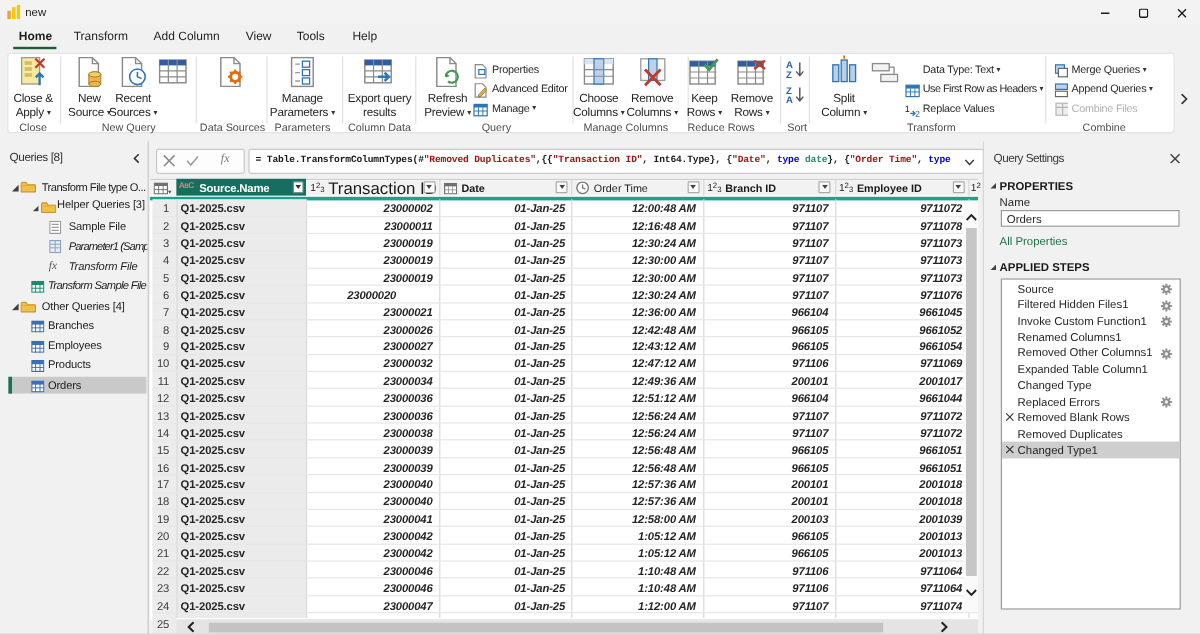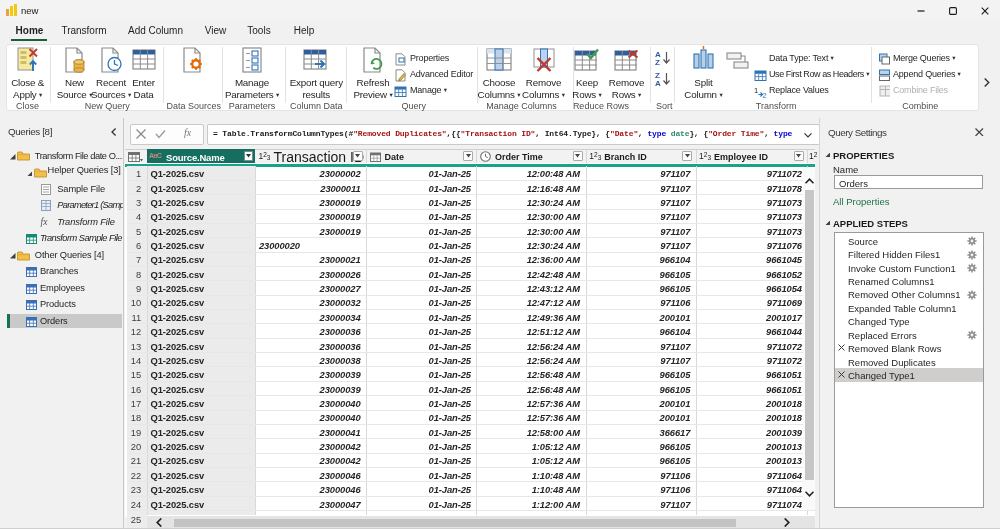--- a/index.html
+++ b/index.html
@@ -91,21 +91,20 @@
     </svg>
 <div class="rlab" style="left:56px;top:77px;width:110px">Recent<br>Sources <span class="dd">▾</span></div>
 <svg class="a" style="left:131.5px;top:47px" width="24" height="27" viewBox="0 0 24 27">
       <rect x="1" y="3" width="22" height="19" fill="#fff" stroke="#8a8a8a" stroke-width="1.2"></rect>
       <rect x="1" y="3" width="22" height="4.5" fill="#2e5e9e"></rect>
       <line x1="1" y1="12" x2="23" y2="12" stroke="#8a8a8a" stroke-width="1"></line>
       <line x1="1" y1="17" x2="23" y2="17" stroke="#8a8a8a" stroke-width="1"></line>
       <line x1="8.3" y1="3" x2="8.3" y2="22" stroke="#8a8a8a" stroke-width="1"></line>
       <line x1="15.6" y1="3" x2="15.6" y2="22" stroke="#8a8a8a" stroke-width="1"></line>
     </svg>
-<div class="rlab" style="left:88.5px;top:77px;width:110px">Enter<br>Data</div>
 <svg class="a" style="left:181.3px;top:47px" width="24" height="27" viewBox="0 0 24 27">
       <path d="M3 1 L14 1 L19 6 L19 25 L3 25 Z" fill="#fff" stroke="#8a8a8a" stroke-width="1.2"></path>
       <path d="M14 1 L14 6 L19 6" fill="none" stroke="#8a8a8a" stroke-width="1.2"></path>
       <circle cx="15" cy="17" r="3.8" fill="none" stroke="#e36c0a" stroke-width="2.4"></circle>
       <g stroke="#e36c0a" stroke-width="1.7">
         <line x1="15" y1="11" x2="15" y2="13.2"></line>
         <line x1="15" y1="20.8" x2="15" y2="23"></line>
         <line x1="9" y1="17" x2="11.2" y2="17"></line>
         <line x1="18.8" y1="17" x2="21" y2="17"></line>
         <line x1="10.8" y1="12.8" x2="12.4" y2="14.4"></line>
@@ -266,21 +265,21 @@
         </svg>
 <div class="a" style="left:7px;top:313.8px;width:115px;height:14.6px;background:#c9c9c9"></div>
 <div class="a" style="left:7px;top:313.8px;width:2.6px;height:14.6px;background:#16744a"></div>
 <svg class="a" style="left:10px;top:154.10000000000002px" width="5.5" height="5.5">
           <polygon points="5.5,0 5.5,5.5 0,5.5" fill="#404040"></polygon>
         </svg>
 <svg class="a" style="left:17.3px;top:151.3px" width="13" height="10">
           <path d="M0.5 2 L0.5 9 L12.5 9 L12.5 3 L6 3 L5 1 L1 1 Z" fill="#f0c04a" stroke="#c08a1a" stroke-width="0.8"></path>
           <path d="M0.5 3.6 L12.5 3.6" stroke="#e2a72e" stroke-width="0.8"></path>
         </svg>
-<div class="tree" style="left:34.8px;top:150.5px;"><span style="letter-spacing:-0.45px">Transform File date O...</span></div>
+<div class="tree" style="left:34.8px;top:150.5px;"><span style="letter-spacing:-0.45px">Transform File type O...</span></div>
 <svg class="a" style="left:26.5px;top:170.65000000000003px" width="5.5" height="5.5">
           <polygon points="5.5,0 5.5,5.5 0,5.5" fill="#404040"></polygon>
         </svg>
 <svg class="a" style="left:33.5px;top:167.85000000000002px" width="13" height="10">
           <path d="M0.5 2 L0.5 9 L12.5 9 L12.5 3 L6 3 L5 1 L1 1 Z" fill="#f0c04a" stroke="#c08a1a" stroke-width="0.8"></path>
           <path d="M0.5 3.6 L12.5 3.6" stroke="#e2a72e" stroke-width="0.8"></path>
         </svg>
 <div class="tree" style="left:47.6px;top:165px;">Helper Queries [3]</div>
 <svg class="a" style="left:40.6px;top:183.9px" width="10" height="11">
           <rect x="0.5" y="0.5" width="9" height="10" fill="#fff" stroke="#9b9b9b" stroke-width="1"></rect>
@@ -405,21 +404,21 @@
 <div class="a" style="left:384.5px;top:152.0px;font-size:9px;font-weight:bold;color:#1a1a1a">Date</div>
 <div class="a" style="left:463.2px;top:150.60000000000002px;width:10px;height:10.4px;background:#fcfcfc;border:1px solid #ababab;border-radius:1px"></div>
 <svg class="a" style="left:465.7px;top:154.10000000000002px" width="6" height="4">
       <polygon points="0,0 5,0 2.5,3.5" fill="#444"></polygon>
     </svg>
 <div class="a" style="left:585.8px;top:149.8px;width:1px;height:13.7px;background:#d8d8d8"></div>
 <svg class="a" style="left:479.9px;top:151.3px" width="11" height="11">
       <circle cx="5.5" cy="5.5" r="4.8" fill="#fff" stroke="#707070" stroke-width="1.1"></circle>
       <path d="M5.5 2.8 L5.5 5.5 L7.8 6.6" fill="none" stroke="#707070" stroke-width="1"></path>
     </svg>
-<div class="a" style="left:494.9px;top:152.0px;font-size:9px;font-weight:bold;color:#1a1a1a">Order Time</div>
+<div class="a" style="left:494.9px;top:152.0px;font-size:9px;font-weight:normal;color:#1a1a1a">Order Time</div>
 <div class="a" style="left:572.5999999999999px;top:150.60000000000002px;width:10px;height:10.4px;background:#fcfcfc;border:1px solid #ababab;border-radius:1px"></div>
 <svg class="a" style="left:575.0999999999999px;top:154.10000000000002px" width="6" height="4">
       <polygon points="0,0 5,0 2.5,3.5" fill="#444"></polygon>
     </svg>
 <div class="a" style="left:695.6px;top:149.8px;width:1px;height:13.7px;background:#d8d8d8"></div>
 <div class="a" style="left:589.3px;top:151.3px;font-size:8.5px;color:#1a1a1a">1<span style="font-size:6.5px;vertical-align:2px">2</span><span style="font-size:6.5px;vertical-align:-1px">3</span></div>
 <div class="a" style="left:604.3px;top:152.0px;font-size:9px;font-weight:bold;color:#1a1a1a">Branch ID</div>
 <div class="a" style="left:682.4px;top:150.60000000000002px;width:10px;height:10.4px;background:#fcfcfc;border:1px solid #ababab;border-radius:1px"></div>
 <svg class="a" style="left:684.9px;top:154.10000000000002px" width="6" height="4">
       <polygon points="0,0 5,0 2.5,3.5" fill="#444"></polygon>
@@ -478,21 +477,21 @@
 <div class="cell" style="left:127px;top:225.6px;width:14px;text-align:right;color:#3c3c3c;font-weight:normal">5</div>
 <div class="cell" style="left:150.5px;top:225.6px">Q1-2025.csv</div>
 <div class="cell it" style="left:259px;top:225.6px;width:101.5px;text-align:right">23000019</div>
 <div class="cell it" style="left:370px;top:225.6px;width:100.9px;text-align:right">01-Jan-25</div>
 <div class="cell it" style="left:480px;top:225.6px;width:99.9px;text-align:right">12:30:00 AM</div>
 <div class="cell it" style="left:590px;top:225.6px;width:100.3px;text-align:right">971107</div>
 <div class="cell it" style="left:700px;top:225.6px;width:101.9px;text-align:right">9711073</div>
 <div class="a" style="left:127px;top:251.6px;width:688px;height:1px;background:#e7e7e7"></div>
 <div class="cell" style="left:127px;top:240.0px;width:14px;text-align:right;color:#3c3c3c;font-weight:normal">6</div>
 <div class="cell" style="left:150.5px;top:240.0px">Q1-2025.csv</div>
-<div class="cell it" style="left:259px;top:240.0px;width:101.5px;text-align:left">23000020</div>
+<div class="cell it" style="left:259px;top:240.0px;width:101.5px;text-align:center">23000020</div>
 <div class="cell it" style="left:370px;top:240.0px;width:100.9px;text-align:right">01-Jan-25</div>
 <div class="cell it" style="left:480px;top:240.0px;width:99.9px;text-align:right">12:30:24 AM</div>
 <div class="cell it" style="left:590px;top:240.0px;width:100.3px;text-align:right">971107</div>
 <div class="cell it" style="left:700px;top:240.0px;width:101.9px;text-align:right">9711076</div>
 <div class="a" style="left:127px;top:265.9px;width:688px;height:1px;background:#e7e7e7"></div>
 <div class="cell" style="left:127px;top:254.3px;width:14px;text-align:right;color:#3c3c3c;font-weight:normal">7</div>
 <div class="cell" style="left:150.5px;top:254.3px">Q1-2025.csv</div>
 <div class="cell it" style="left:259px;top:254.3px;width:101.5px;text-align:right">23000021</div>
 <div class="cell it" style="left:370px;top:254.3px;width:100.9px;text-align:right">01-Jan-25</div>
 <div class="cell it" style="left:480px;top:254.3px;width:99.9px;text-align:right">12:36:00 AM</div>
@@ -585,21 +584,21 @@
 <div class="cell it" style="left:370px;top:412.3px;width:100.9px;text-align:right">01-Jan-25</div>
 <div class="cell it" style="left:480px;top:412.3px;width:99.9px;text-align:right">12:57:36 AM</div>
 <div class="cell it" style="left:590px;top:412.3px;width:100.3px;text-align:right">200101</div>
 <div class="cell it" style="left:700px;top:412.3px;width:101.9px;text-align:right">2001018</div>
 <div class="a" style="left:127px;top:438.2px;width:688px;height:1px;background:#e7e7e7"></div>
 <div class="cell" style="left:127px;top:426.7px;width:14px;text-align:right;color:#3c3c3c;font-weight:normal">19</div>
 <div class="cell" style="left:150.5px;top:426.7px">Q1-2025.csv</div>
 <div class="cell it" style="left:259px;top:426.7px;width:101.5px;text-align:right">23000041</div>
 <div class="cell it" style="left:370px;top:426.7px;width:100.9px;text-align:right">01-Jan-25</div>
 <div class="cell it" style="left:480px;top:426.7px;width:99.9px;text-align:right">12:58:00 AM</div>
-<div class="cell it" style="left:590px;top:426.7px;width:100.3px;text-align:right">366617</div>
+<div class="cell it" style="left:590px;top:426.7px;width:100.3px;text-align:right">200103</div>
 <div class="cell it" style="left:700px;top:426.7px;width:101.9px;text-align:right">2001039</div>
 <div class="a" style="left:127px;top:452.6px;width:688px;height:1px;background:#e7e7e7"></div>
 <div class="cell" style="left:127px;top:441.0px;width:14px;text-align:right;color:#3c3c3c;font-weight:normal">20</div>
 <div class="cell" style="left:150.5px;top:441.0px">Q1-2025.csv</div>
 <div class="cell it" style="left:259px;top:441.0px;width:101.5px;text-align:right">23000042</div>
 <div class="cell it" style="left:370px;top:441.0px;width:100.9px;text-align:right">01-Jan-25</div>
 <div class="cell it" style="left:480px;top:441.0px;width:99.9px;text-align:right">1:05:12 AM</div>
 <div class="cell it" style="left:590px;top:441.0px;width:100.3px;text-align:right">966105</div>
 <div class="cell it" style="left:700px;top:441.0px;width:101.9px;text-align:right">2001013</div>
 <div class="a" style="left:127px;top:467.0px;width:688px;height:1px;background:#e7e7e7"></div>

